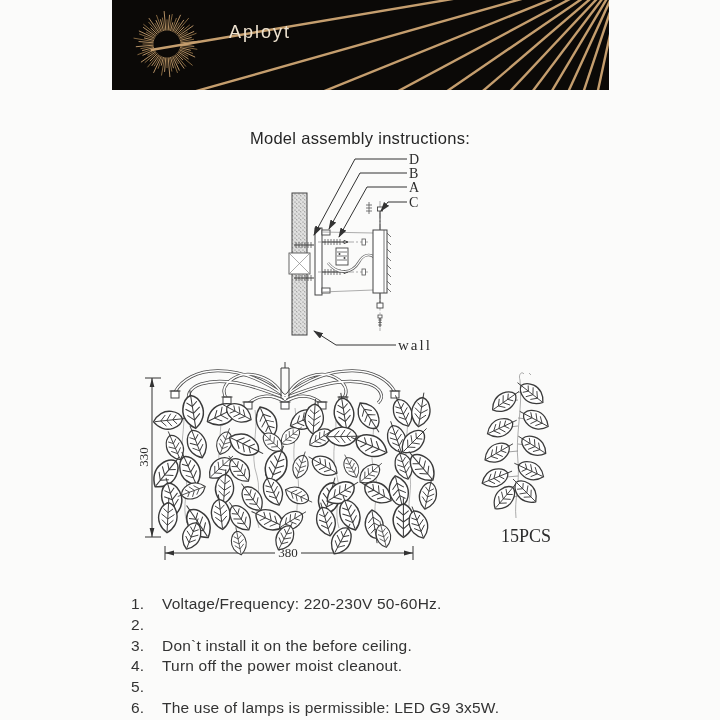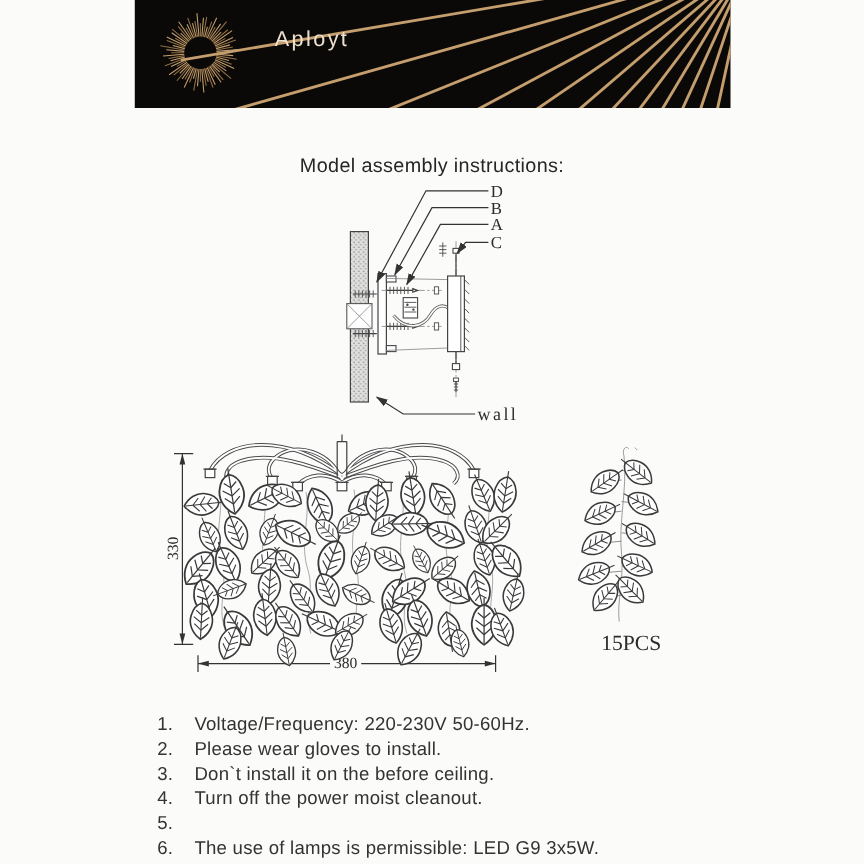--- a/index.html
+++ b/index.html
@@ -418,21 +418,20 @@
   <text class="cad" x="58" y="174" font-size="18" text-anchor="middle">15PCS</text>
 </svg>
 
 <div class="instr">
   <div class="row">
     <span class="num">1.</span>
     <span>Voltage/Frequency: 220-230V 50-60Hz.</span>
   </div>
   <div class="row">
     <span class="num">2.</span>
-    <span>Please wear gloves to install.</span>
   </div>
   <div class="row">
     <span class="num">3.</span>
     <span>Don`t install it on the before ceiling.</span>
   </div>
   <div class="row">
     <span class="num">4.</span>
     <span>Turn off the power moist cleanout.</span>
   </div>
   <div class="row">

